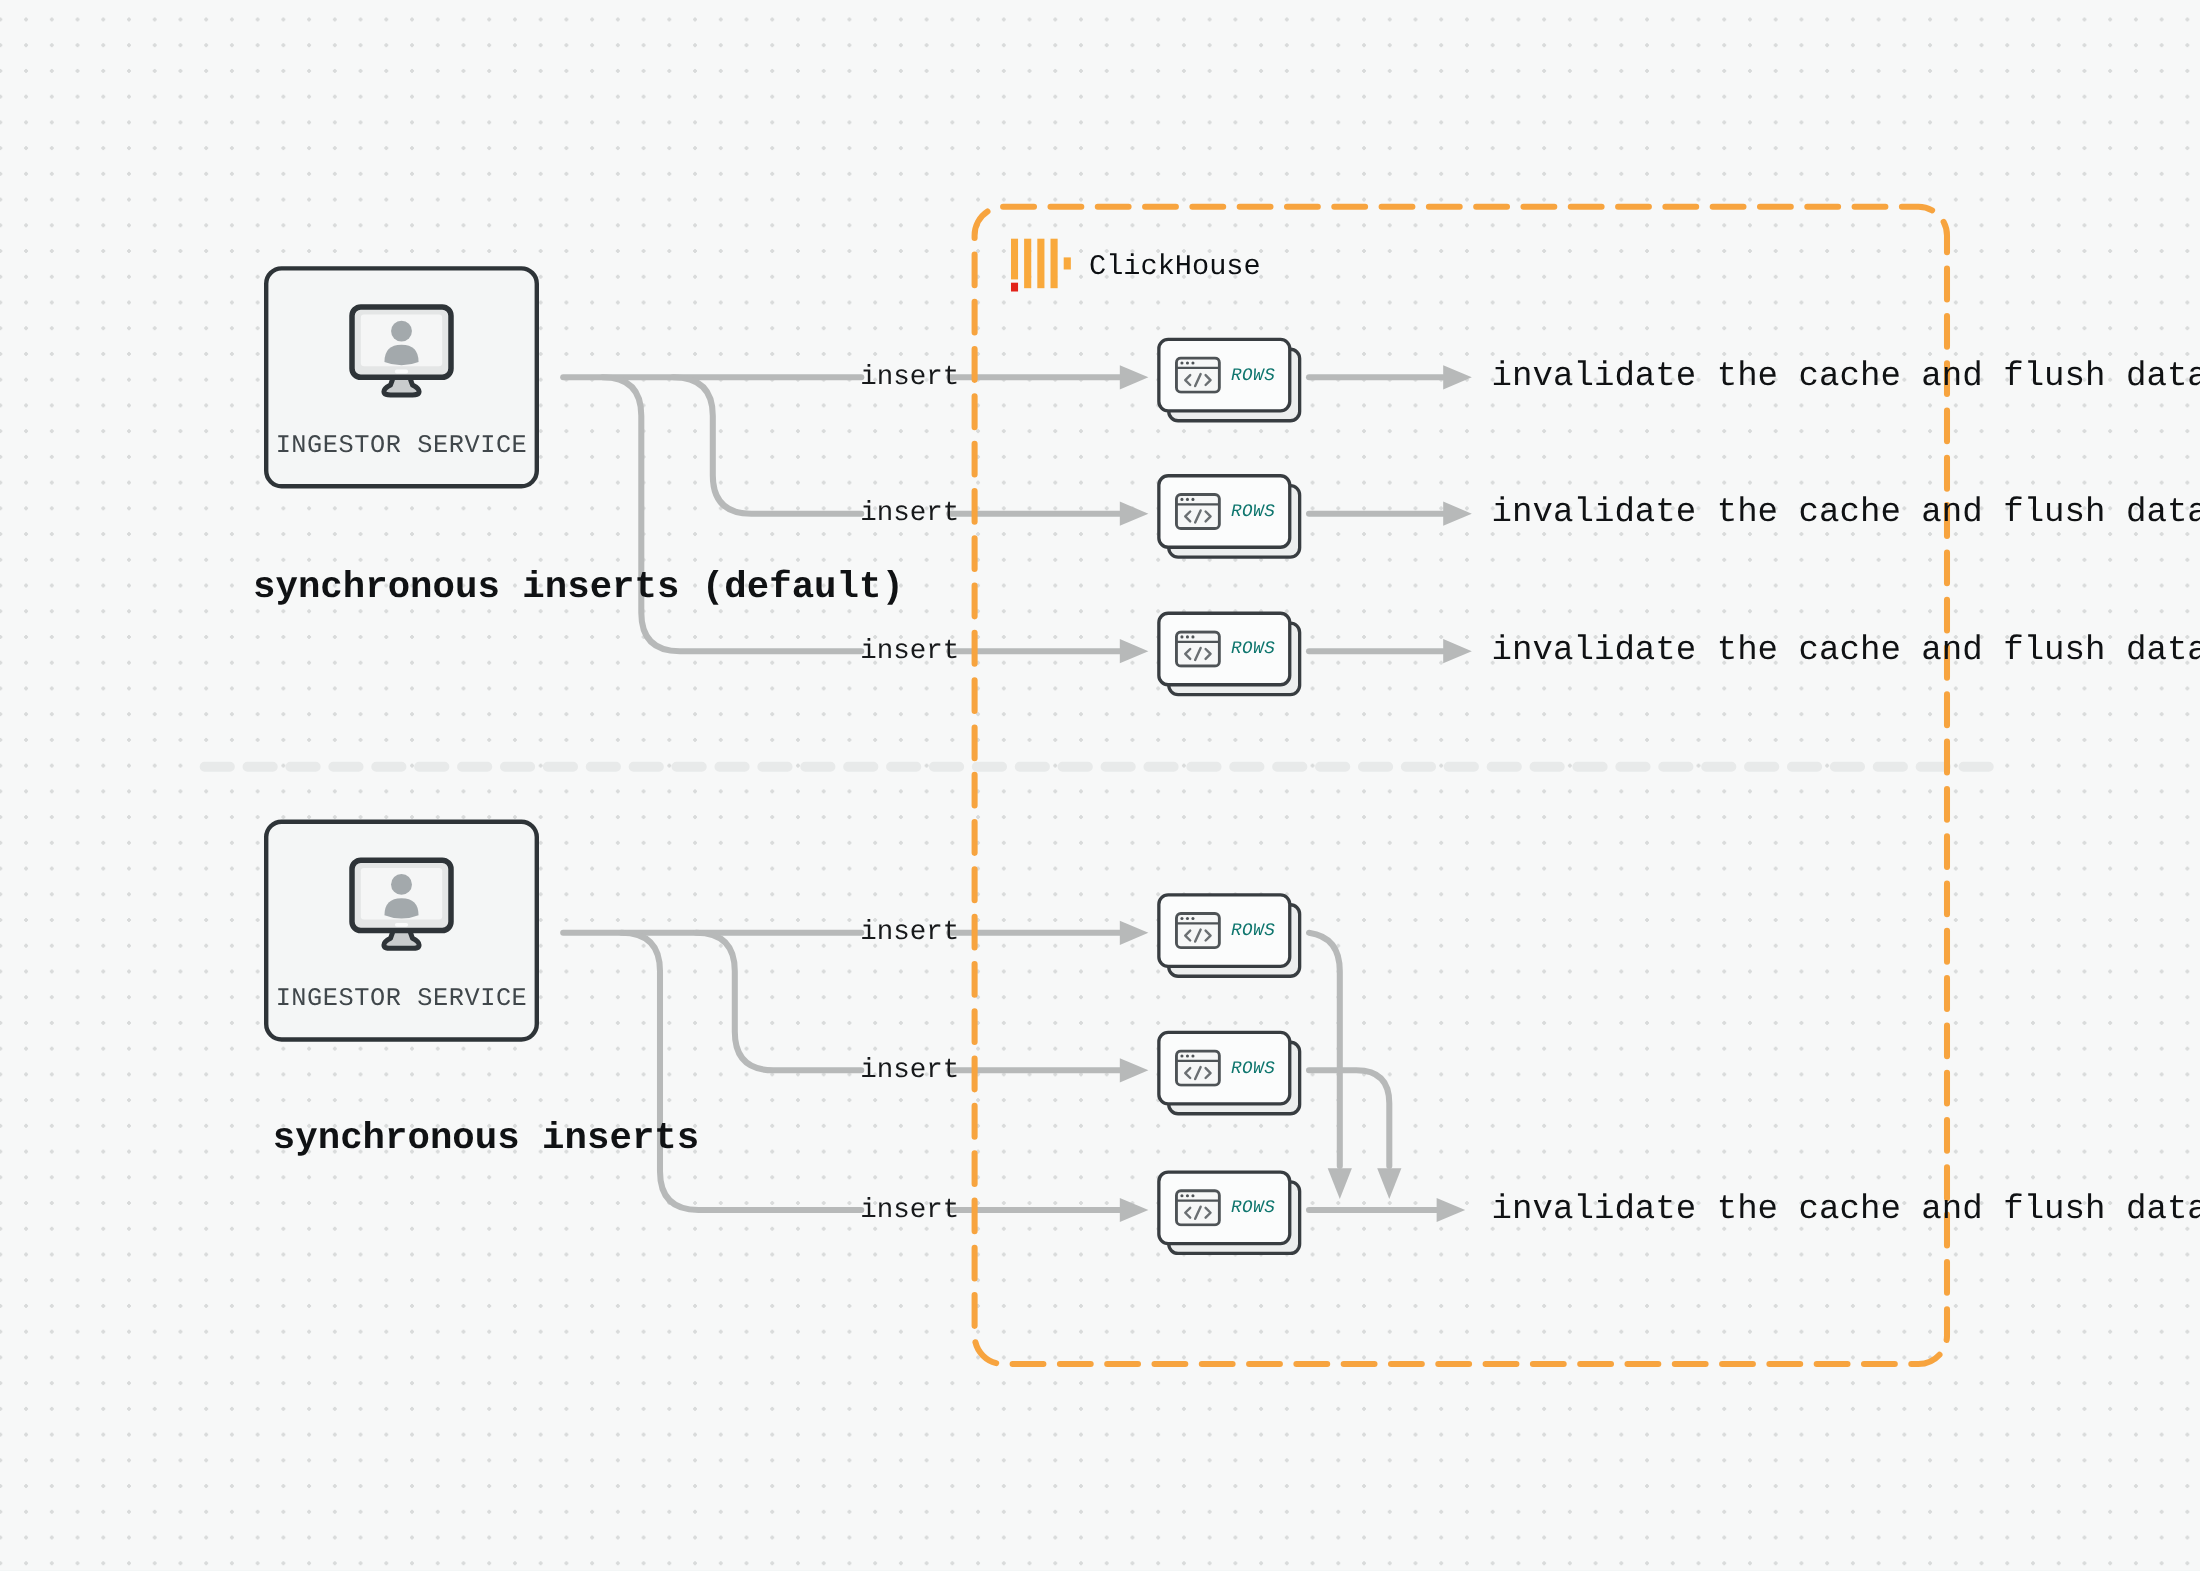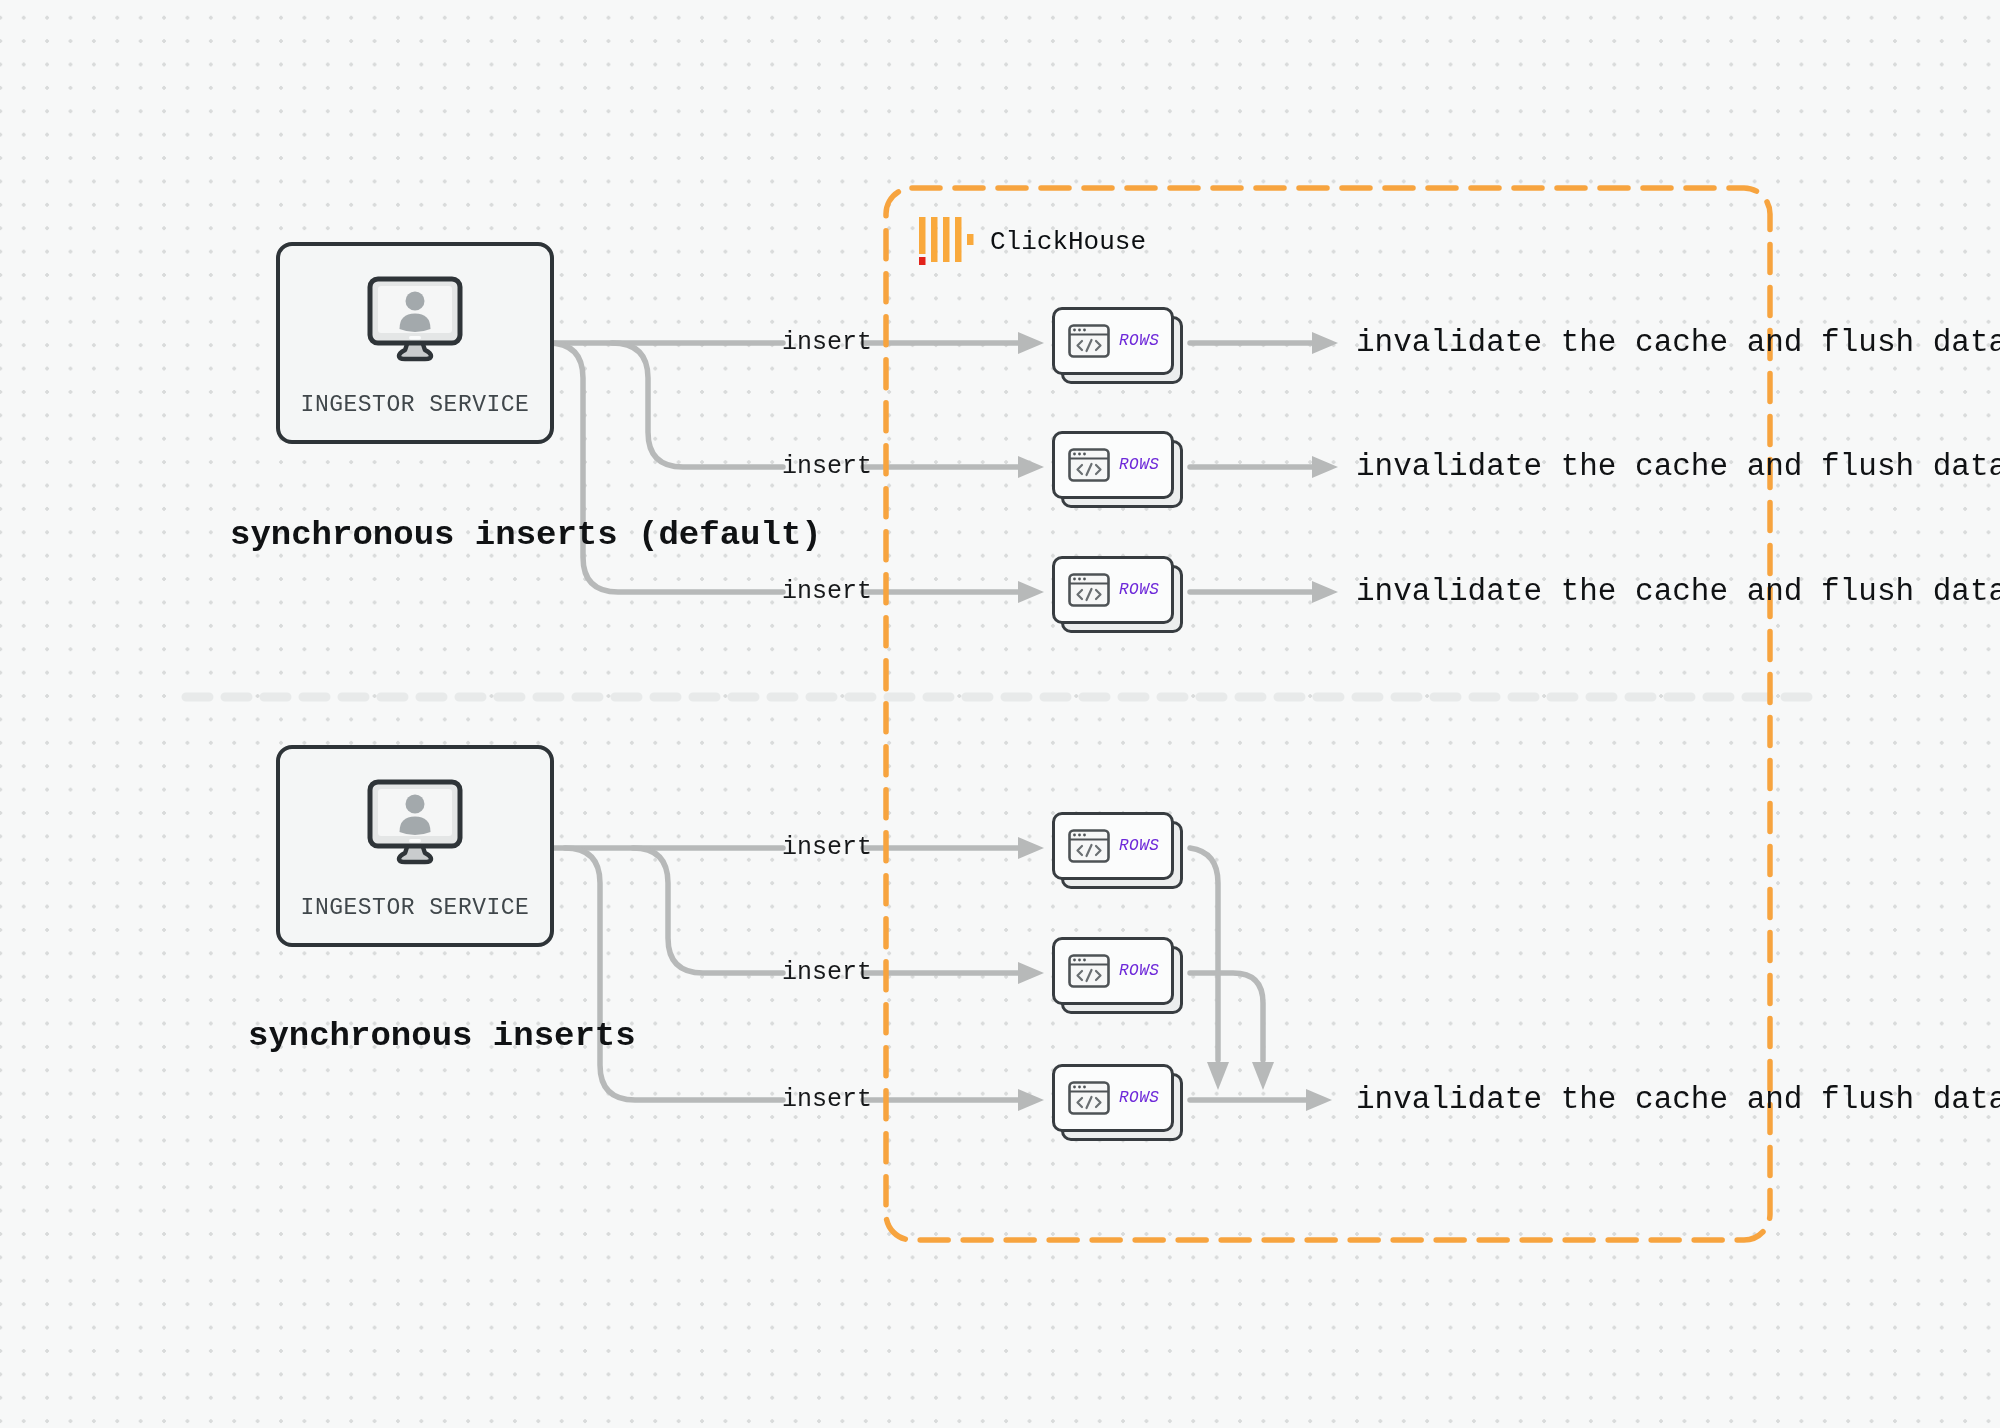--- a/index.html
+++ b/index.html
@@ -10,22 +10,22 @@
     background-image: radial-gradient(circle, #d9dbdb 1.7px, transparent 1.9px);
     background-size: 23.4px 23.4px;
     background-position: 12px 6px;
     font-family:Liberation Mono, monospace;
     color:#17191b;
   }
   .wires { position:absolute; left:0; top:0; }
 
   
   .ingestor-box {
-    position:absolute; width:278px; height:202px;
-    background:#f4f6f6; border:4px solid #2e3438; border-radius:16px;margin-left:36px;
+    position:absolute; width:250px; height:202px;
+    background:#f4f6f6; border:4px solid #2e3438; border-radius:16px;
   }
   .ingestor-box svg.monitor { position:absolute; left:50%; top:30px; transform:translateX(-50%); }
   .ingestor-label {
     position:absolute; left:0; right:0; bottom:22px; text-align:center;
     font-size:23px; letter-spacing:.5px; color:#40474b;
   }
 
   
   .caption { position:absolute; font-size:34px; font-weight:bold; color:#101214; white-space:nowrap; }
 
@@ -46,21 +46,21 @@
   .rows-card .card-back {
     position:absolute; left:9px; top:9px; width:122px; height:68px;
     background:#eceeee; border:3px solid #383d41; border-radius:10px;
   }
   .rows-card .card-front {
     position:absolute; left:0; top:0; width:122px; height:68px;
     background:#fbfcfc; border:3px solid #383d41; border-radius:10px;
     display:flex; align-items:center; gap:9px; padding-left:13px;
   }
   .rows-card .rows-text {
-    font-size:16px; font-style:italic; color:#6d28d9; letter-spacing:.5px;
+    font-size:16px; font-style:italic; color:#0f766e; letter-spacing:.5px;
   }
 
   
   .ch-logo { position:absolute; left:919px; top:215px; }
   .ch-name { position:absolute; left:990px; top:227px; font-size:26px; font-weight:500; color:#0c0f12; }
 </style>
 </head>
 <body>
 
 <div class="canvas">

